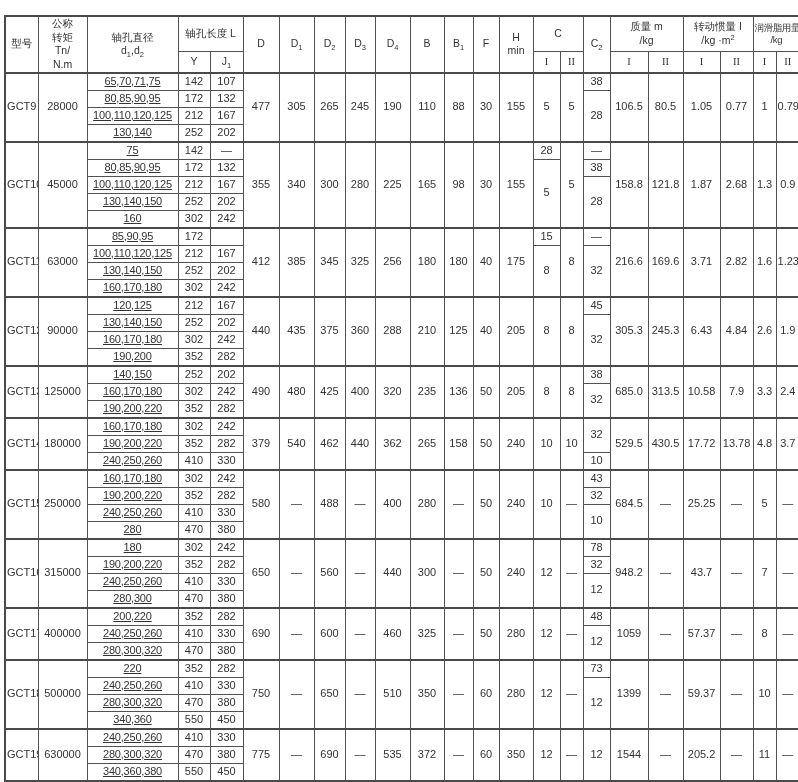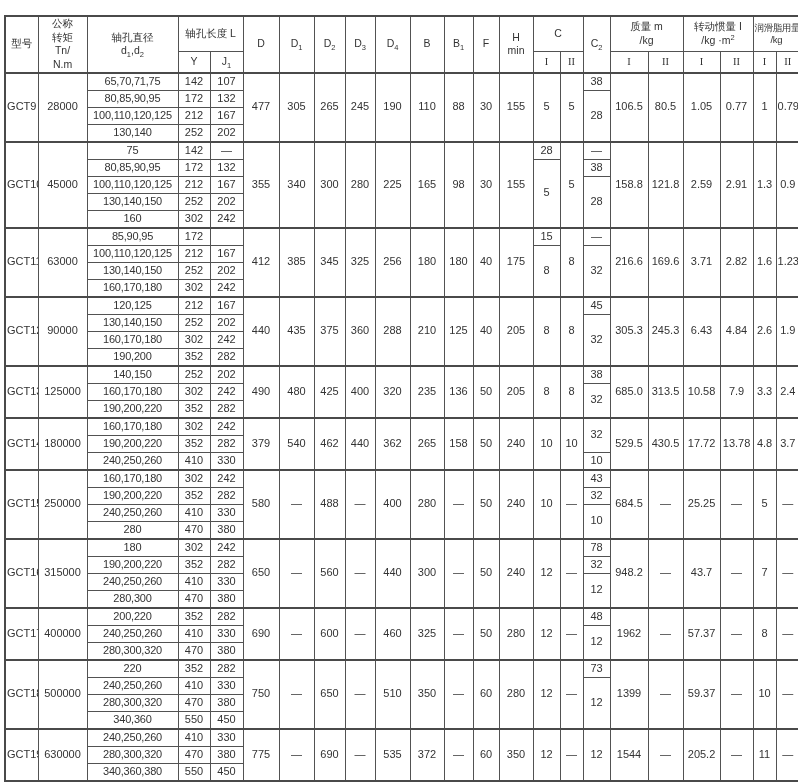--- a/index.html
+++ b/index.html
@@ -6,21 +6,21 @@
   .page{width:798px;height:782px;overflow:hidden;background:#fff;position:relative;
         font-family:"Liberation Sans",sans-serif;}
   table.spec{border-collapse:collapse;table-layout:fixed;width:793px;
              margin:15px 0 0 4px;border:2px solid #4a4a4a;}
   th,td{border:1px solid #525252;text-align:center;vertical-align:middle;
         color:#333;padding:0 1px;overflow:hidden;white-space:nowrap;}
   th{font-weight:normal;font-size:10.5px;line-height:1.3;height:28px;margin-left:36px;}
   tr.h2 th{height:16px;}
   th.tight{font-size:9.5px;letter-spacing:-0.4px;}
   td{font-size:11px;height:16px;line-height:1.05;}
-  td.bore{letter-spacing:-0.2px;}
+  td.bore{letter-spacing:-0.2px;text-decoration:underline;}
   tr.gs td{border-top:2px solid #4a4a4a;}
   tr.partial td{height:14px;}
   sub,sup{font-size:7.5px;line-height:0;}
   .rm{font-family:"Liberation Serif",serif;}
 </style>
 </head>
 <body>
 
 <div class="page">
   <table class="spec">
@@ -138,22 +138,22 @@
           <td rowspan="5">225</td>
           <td rowspan="5">165</td>
           <td rowspan="5">98</td>
           <td rowspan="5">30</td>
           <td rowspan="5">155</td>
           <td>28</td>
           <td rowspan="5">5</td>
           <td>—</td>
           <td rowspan="5">158.8</td>
           <td rowspan="5">121.8</td>
-          <td rowspan="5">2.59</td>
-          <td rowspan="5">2.91</td>
+          <td rowspan="5">1.87</td>
+          <td rowspan="5">2.68</td>
           <td rowspan="5">1.3</td>
           <td rowspan="5">0.9</td>
         </tr>
         <tr>
           <td class="bore">80,85,90,95</td>
           <td>172</td>
           <td>132</td>
           <td rowspan="4">5</td>
           <td>38</td>
         </tr>
@@ -423,21 +423,21 @@
           <td rowspan="3">600</td>
           <td rowspan="3">—</td>
           <td rowspan="3">460</td>
           <td rowspan="3">325</td>
           <td rowspan="3">—</td>
           <td rowspan="3">50</td>
           <td rowspan="3">280</td>
           <td rowspan="3">12</td>
           <td rowspan="3">—</td>
           <td>48</td>
-          <td rowspan="3">1962</td>
+          <td rowspan="3">1059</td>
           <td rowspan="3">—</td>
           <td rowspan="3">57.37</td>
           <td rowspan="3">—</td>
           <td rowspan="3">8</td>
           <td rowspan="3">—</td>
         </tr>
         <tr>
           <td class="bore">240,250,260</td>
           <td>410</td>
           <td>330</td>

